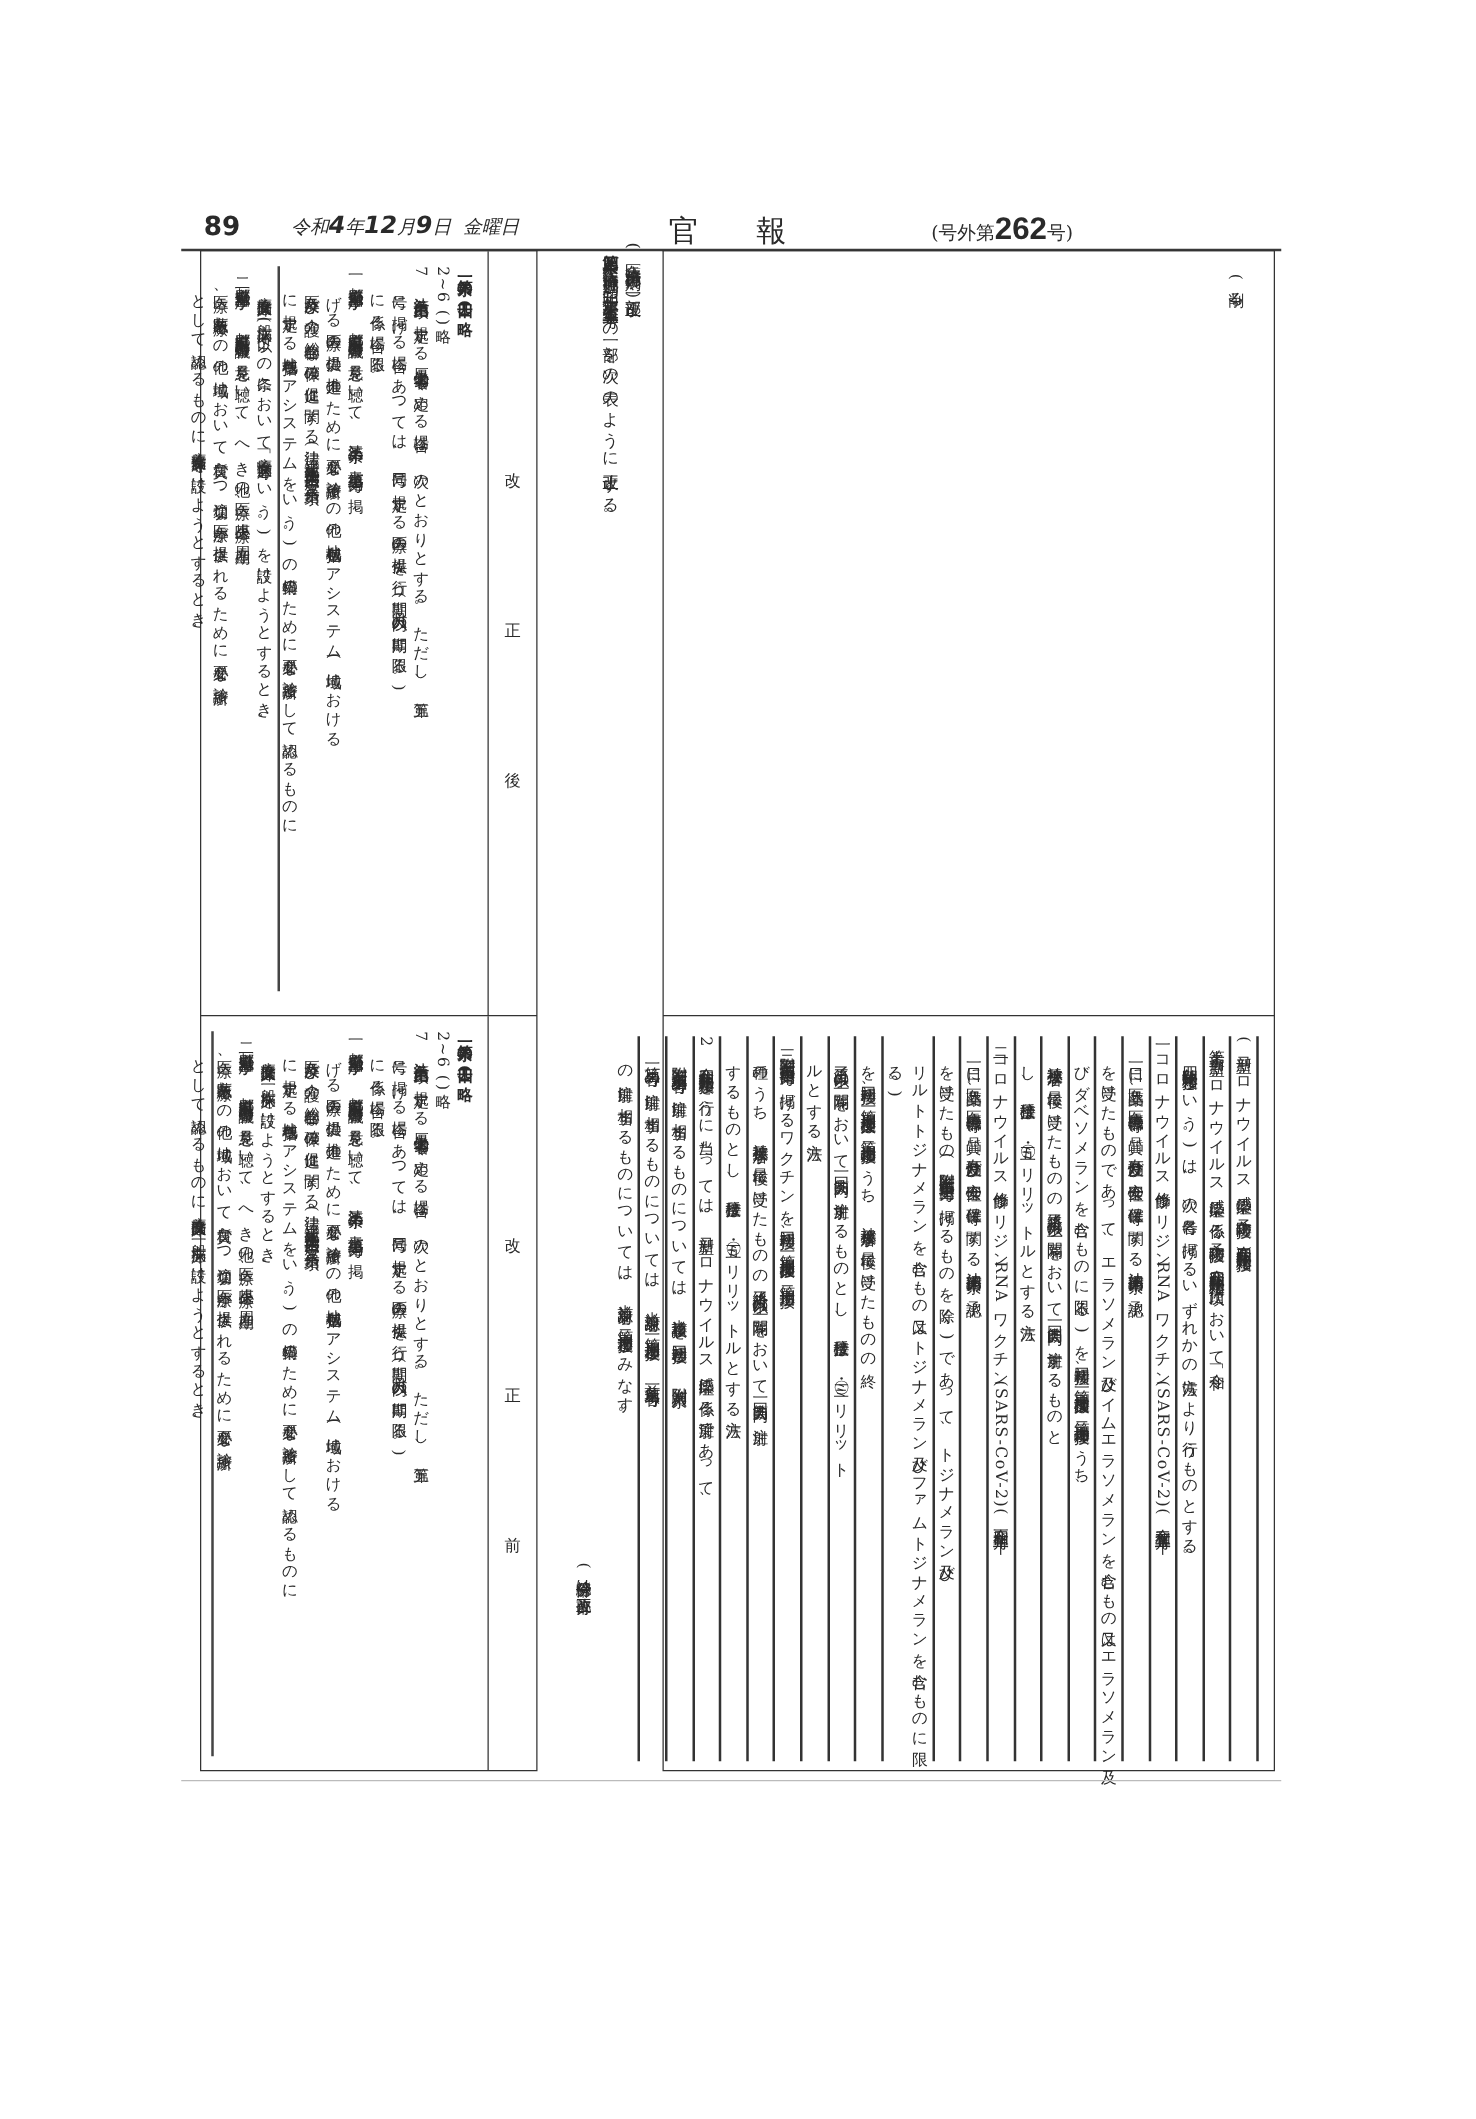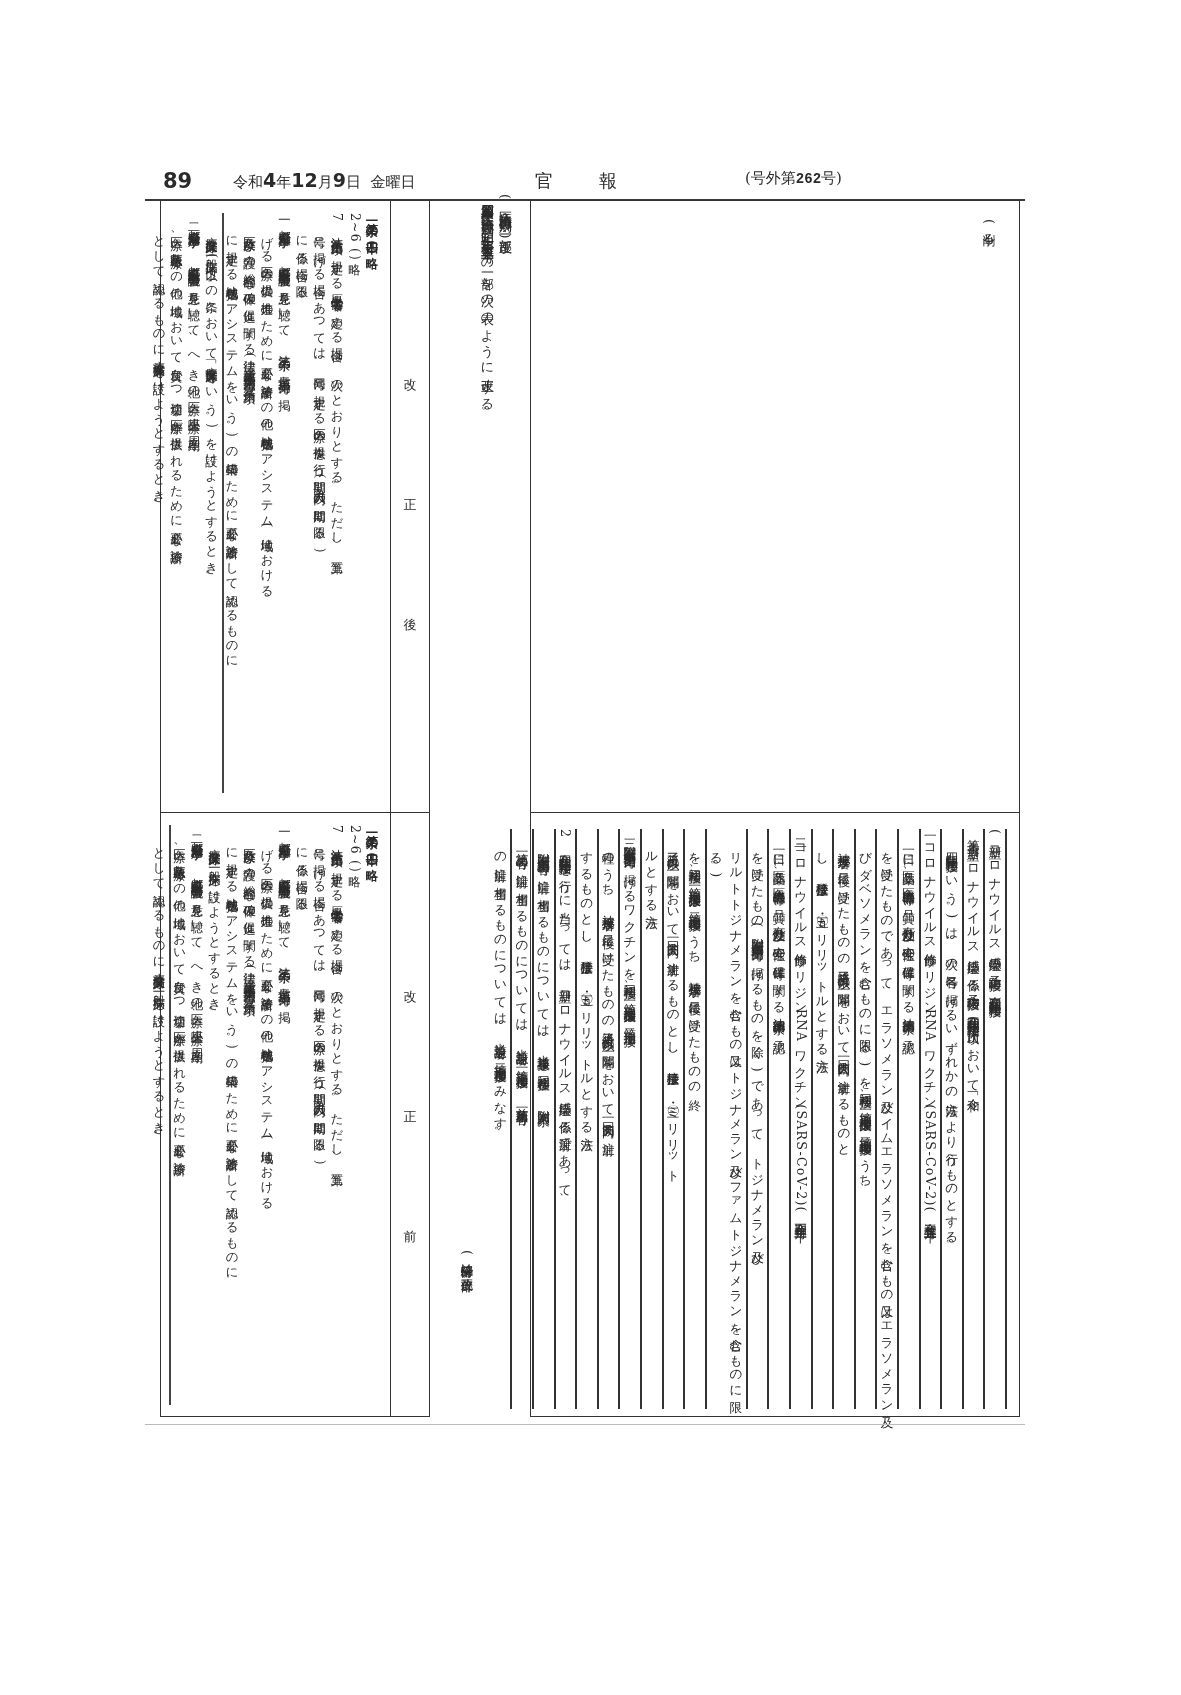--- a/index.html
+++ b/index.html
@@ -4,25 +4,25 @@
 <style>
   html, body { margin: 0; padding: 0; background: #ffffff; }
   body { width: 1181px; height: 1695px; position: relative; overflow: hidden;
          font-family: "DejaVu Serif", "Liberation Serif", serif; color: #2a2a2a; }
 
   
   .header { position: absolute; left: 145px; top: 167px; width: 880px; height: 34px; }
   .header .rule { position: absolute; left: 0; right: 0; bottom: 0; height: 2px; background: #3a3a3a; }
   .header span { position: absolute; top: 2px; white-space: nowrap; }
   .hdr-page { left: 18px; font-family: "DejaVu Sans", sans-serif; font-size: 21px; font-weight: bold; }
-  .hdr-date { left: 88px; font-size: 15px; }
+  .hdr-date { left: 88px; font-size: 15px; font-style: italic; }
   .hdr-date b { font-family: "DejaVu Sans", sans-serif; font-size: 19px; font-weight: bold; }
-  .hdr-title { left: 390px; font-size: 18px; letter-spacing: 46px; }
+  .hdr-title { left: 390px; font-size: 24px; letter-spacing: 46px; }
   .hdr-issue { left: 600px; font-size: 15px; }
-  .hdr-issue b { font-family: Liberation Mono, monospace; font-size: 14px; font-weight: bold; }
+  .hdr-issue b { font-family: Liberation Sans, sans-serif; font-size: 25px; font-weight: bold; }
   .footer-rule { position: absolute; left: 145px; top: 1424px; width: 880px; height: 1px; background: #bbbbbb; }
 
   
   .vt { writing-mode: vertical-rl; text-orientation: mixed; }
   .col { position: absolute; font-size: 12.4px; line-height: 17.5px; letter-spacing: 1.2px; }
 
   
   .box { position: absolute; border: 1px solid #333; box-sizing: border-box; }
   .box-top { left: 160px; top: 200px; width: 270px; height: 612px; border-bottom: none; }
   .box-bottom { left: 160px; top: 812px; width: 270px; height: 605px; }

